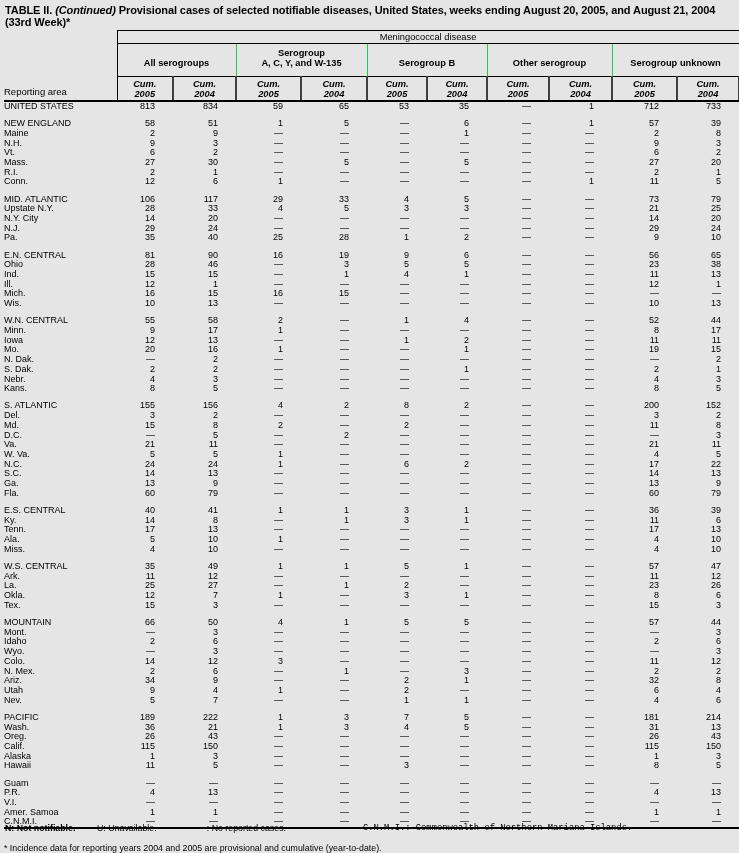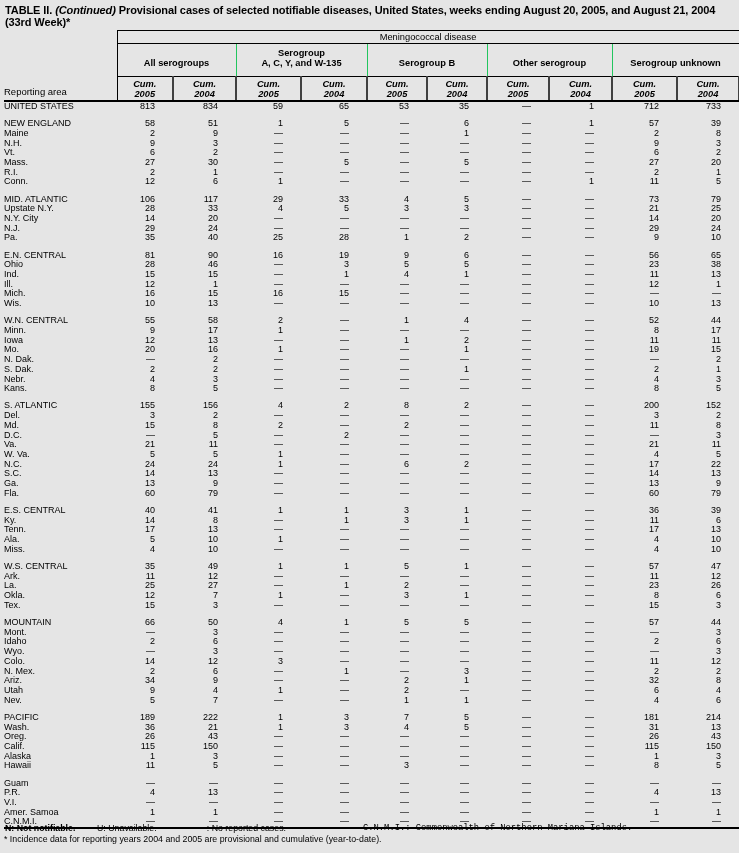--- a/index.html
+++ b/index.html
@@ -22,21 +22,21 @@
 
   tbody td { font-size:9px; height:9.7px; line-height:9.7px; }
   td.lbl { text-align:left; }
   td.num { text-align:right; padding-right:18px; }
   tr.gap td { height:7.5px; }
 
   .footnotes { position:absolute; left:4px; top:823px; font-size:8.8px; line-height:10px; }
   .legend { position:relative; height:10px; }
   .legend span { position:absolute; top:0; white-space:nowrap; }
   .leg-0 { left:1px;font-weight:bold; } .leg-1 { left:93px; } .leg-2 { left:194px; } .leg-3 { left:359px;font-family:Liberation Mono, monospace; }
-  .fn2 { margin-top:1px; white-space:nowrap; }
+  .fn2 { margin-top:10px; white-space:nowrap; }
 </style>
 </head>
 <body>
 
 <div class="page">
 
   <div class="title"><span>TABLE II.</span> <span class="it">(Continued)</span> <span>Provisional cases of selected notifiable diseases, United States, weeks ending August 20, 2005, and August 21, 2004</span><br><span>(33rd Week)*</span></div>
 
   <table class="t">
     <colgroup>

